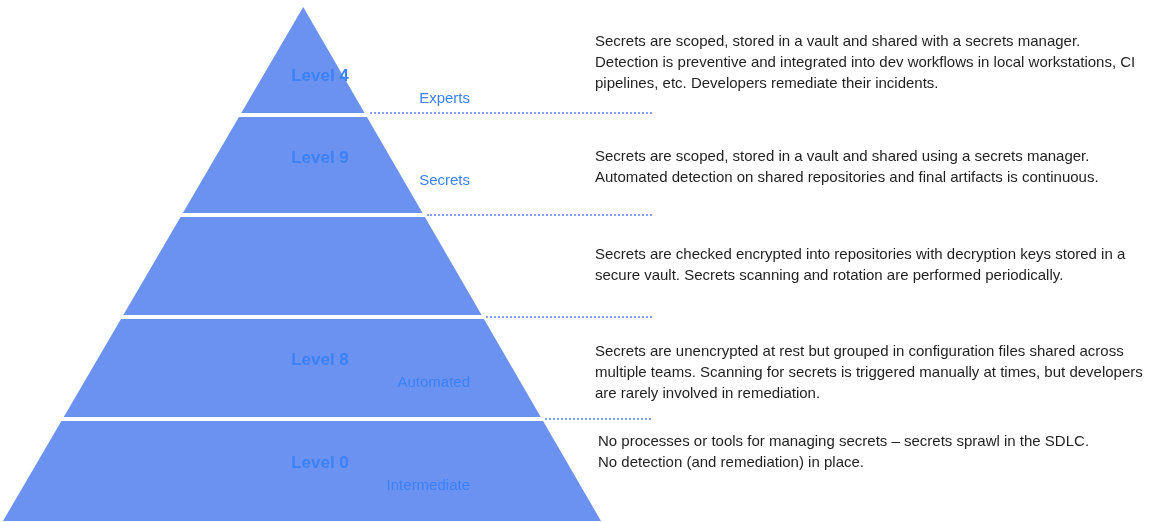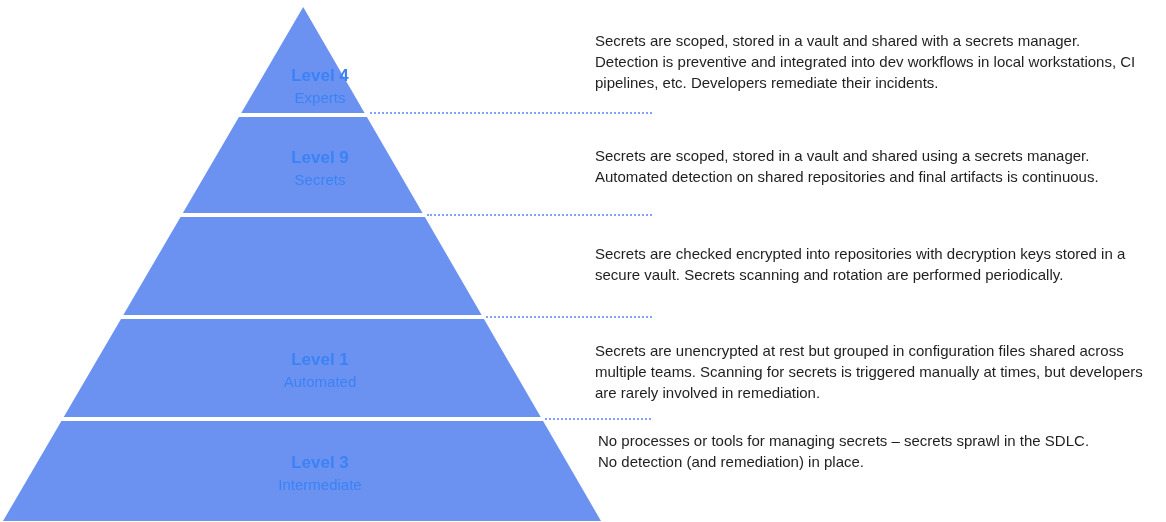--- a/index.html
+++ b/index.html
@@ -46,20 +46,21 @@
   .level-label .lvl-title {
     font-size: 17px;
     font-weight: 700;
     line-height: 19px;
   }
   .level-label .lvl-sub {
     font-size: 15px;
     font-weight: 400;
     line-height: 21px;
     margin-top: 2px;
+    text-align: right;
   }
   .label-4 { top: 66px;  }
   .label-3 { top: 148px; }
   .label-2 { top: 250px; }
   .label-1 { top: 350px; }
   .label-0 { top: 453px; }
 
   .leader {
     position: absolute;
     height: 0;
@@ -100,25 +101,25 @@
 
   <div class="level-label label-4">
     <div class="lvl-title">Level 4</div>
     <div class="lvl-sub">Experts</div>
   </div>
   <div class="level-label label-3">
     <div class="lvl-title">Level 9</div>
     <div class="lvl-sub">Secrets</div>
   </div>
   <div class="level-label label-1">
-    <div class="lvl-title">Level 1</div>
+    <div class="lvl-title">Level 8</div>
     <div class="lvl-sub">Automated</div>
   </div>
   <div class="level-label label-0">
-    <div class="lvl-title">Level 3</div>
+    <div class="lvl-title">Level 0</div>
     <div class="lvl-sub">Intermediate</div>
   </div>
 
   <div class="leader leader-4"></div>
   <div class="leader leader-3"></div>
   <div class="leader leader-2"></div>
   <div class="leader leader-1"></div>
 
   <div class="desc desc-4">Secrets are scoped, stored in a vault and shared with a secrets manager.
 Detection is preventive and integrated into dev workflows in local workstations, CI

